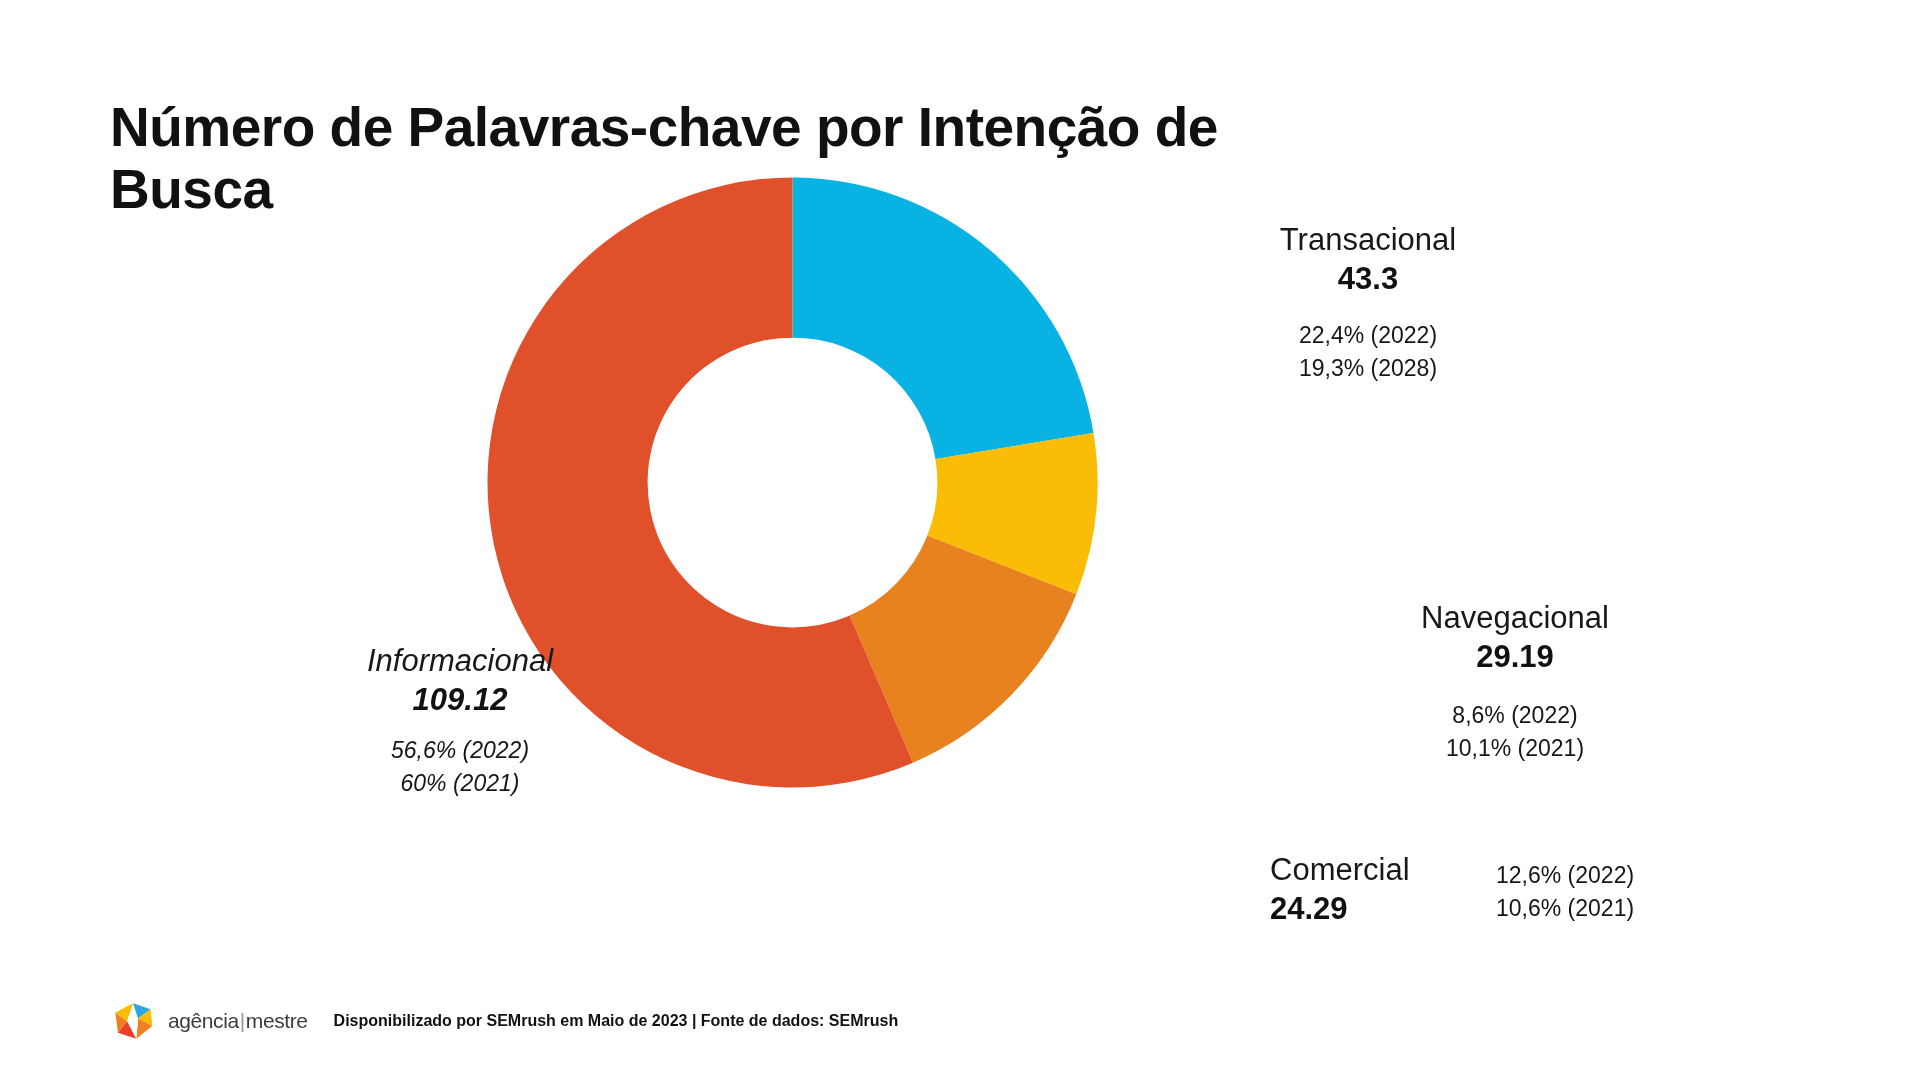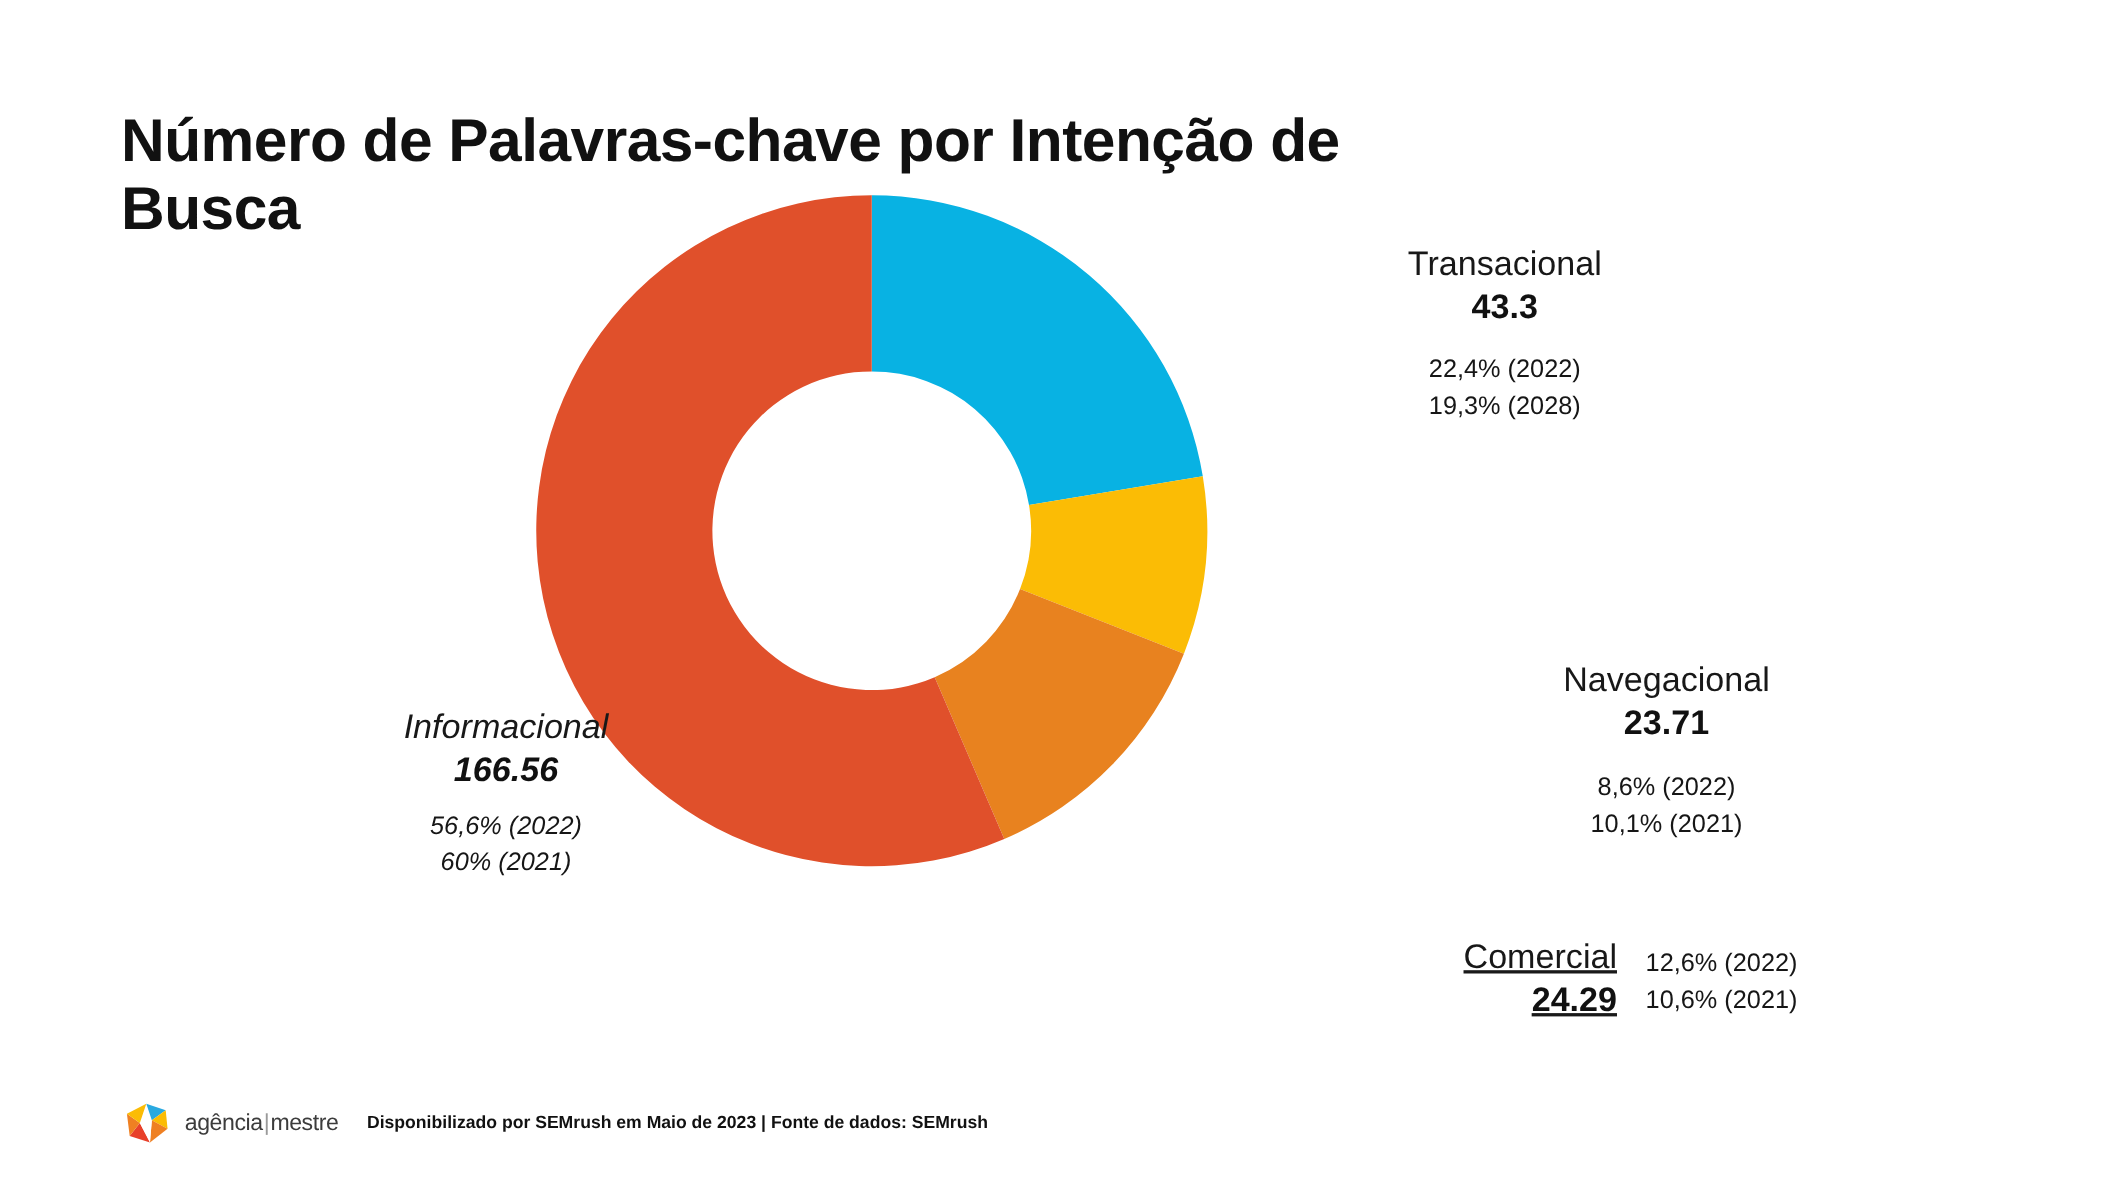--- a/index.html
+++ b/index.html
@@ -97,23 +97,22 @@
 
   
   #callout-comercial {
     left: 1270px;
     top: 852px;
     display: flex;
     align-items: flex-start;
     gap: 26px;
   }
   #callout-comercial .c-left {
-    text-align: right;
+    text-align: left;
     min-width: 200px;
-    text-decoration: underline;
   }
   #callout-comercial .cat-pcts {
     padding-top: 7px;
     text-align: left;
   }
 
   
   #callout-informacional {
     left: 320px;
     top: 643px;
@@ -180,41 +179,41 @@
   <div class="cat-name">Transacional</div>
   <div class="cat-value">43.3</div>
   <div class="cat-pcts">
     <div>22,4% (2022)</div>
     <div>19,3% (2028)</div>
   </div>
 </div>
 
 <div class="callout" id="callout-navegacional">
   <div class="cat-name">Navegacional</div>
-  <div class="cat-value">23.71</div>
+  <div class="cat-value">29.19</div>
   <div class="cat-pcts">
     <div>8,6% (2022)</div>
     <div>10,1% (2021)</div>
   </div>
 </div>
 
 <div class="callout" id="callout-comercial">
   <div class="c-left">
     <div class="cat-name">Comercial</div>
     <div class="cat-value">24.29</div>
   </div>
   <div class="cat-pcts">
     <div>12,6% (2022)</div>
     <div>10,6% (2021)</div>
   </div>
 </div>
 
 <div class="callout" id="callout-informacional">
   <div class="cat-name">Informacional</div>
-  <div class="cat-value">166.56</div>
+  <div class="cat-value">109.12</div>
   <div class="cat-pcts">
     <div>56,6% (2022)</div>
     <div>60% (2021)</div>
   </div>
 </div>
 
 <div id="footer">
   <svg id="brand-logo-mark" viewBox="0 0 100 100">
     <polygon points="50,8 92,22 62,44" fill="#29a9e0"></polygon>
     <polygon points="92,22 96,62 62,44" fill="#fbbc05"></polygon>

